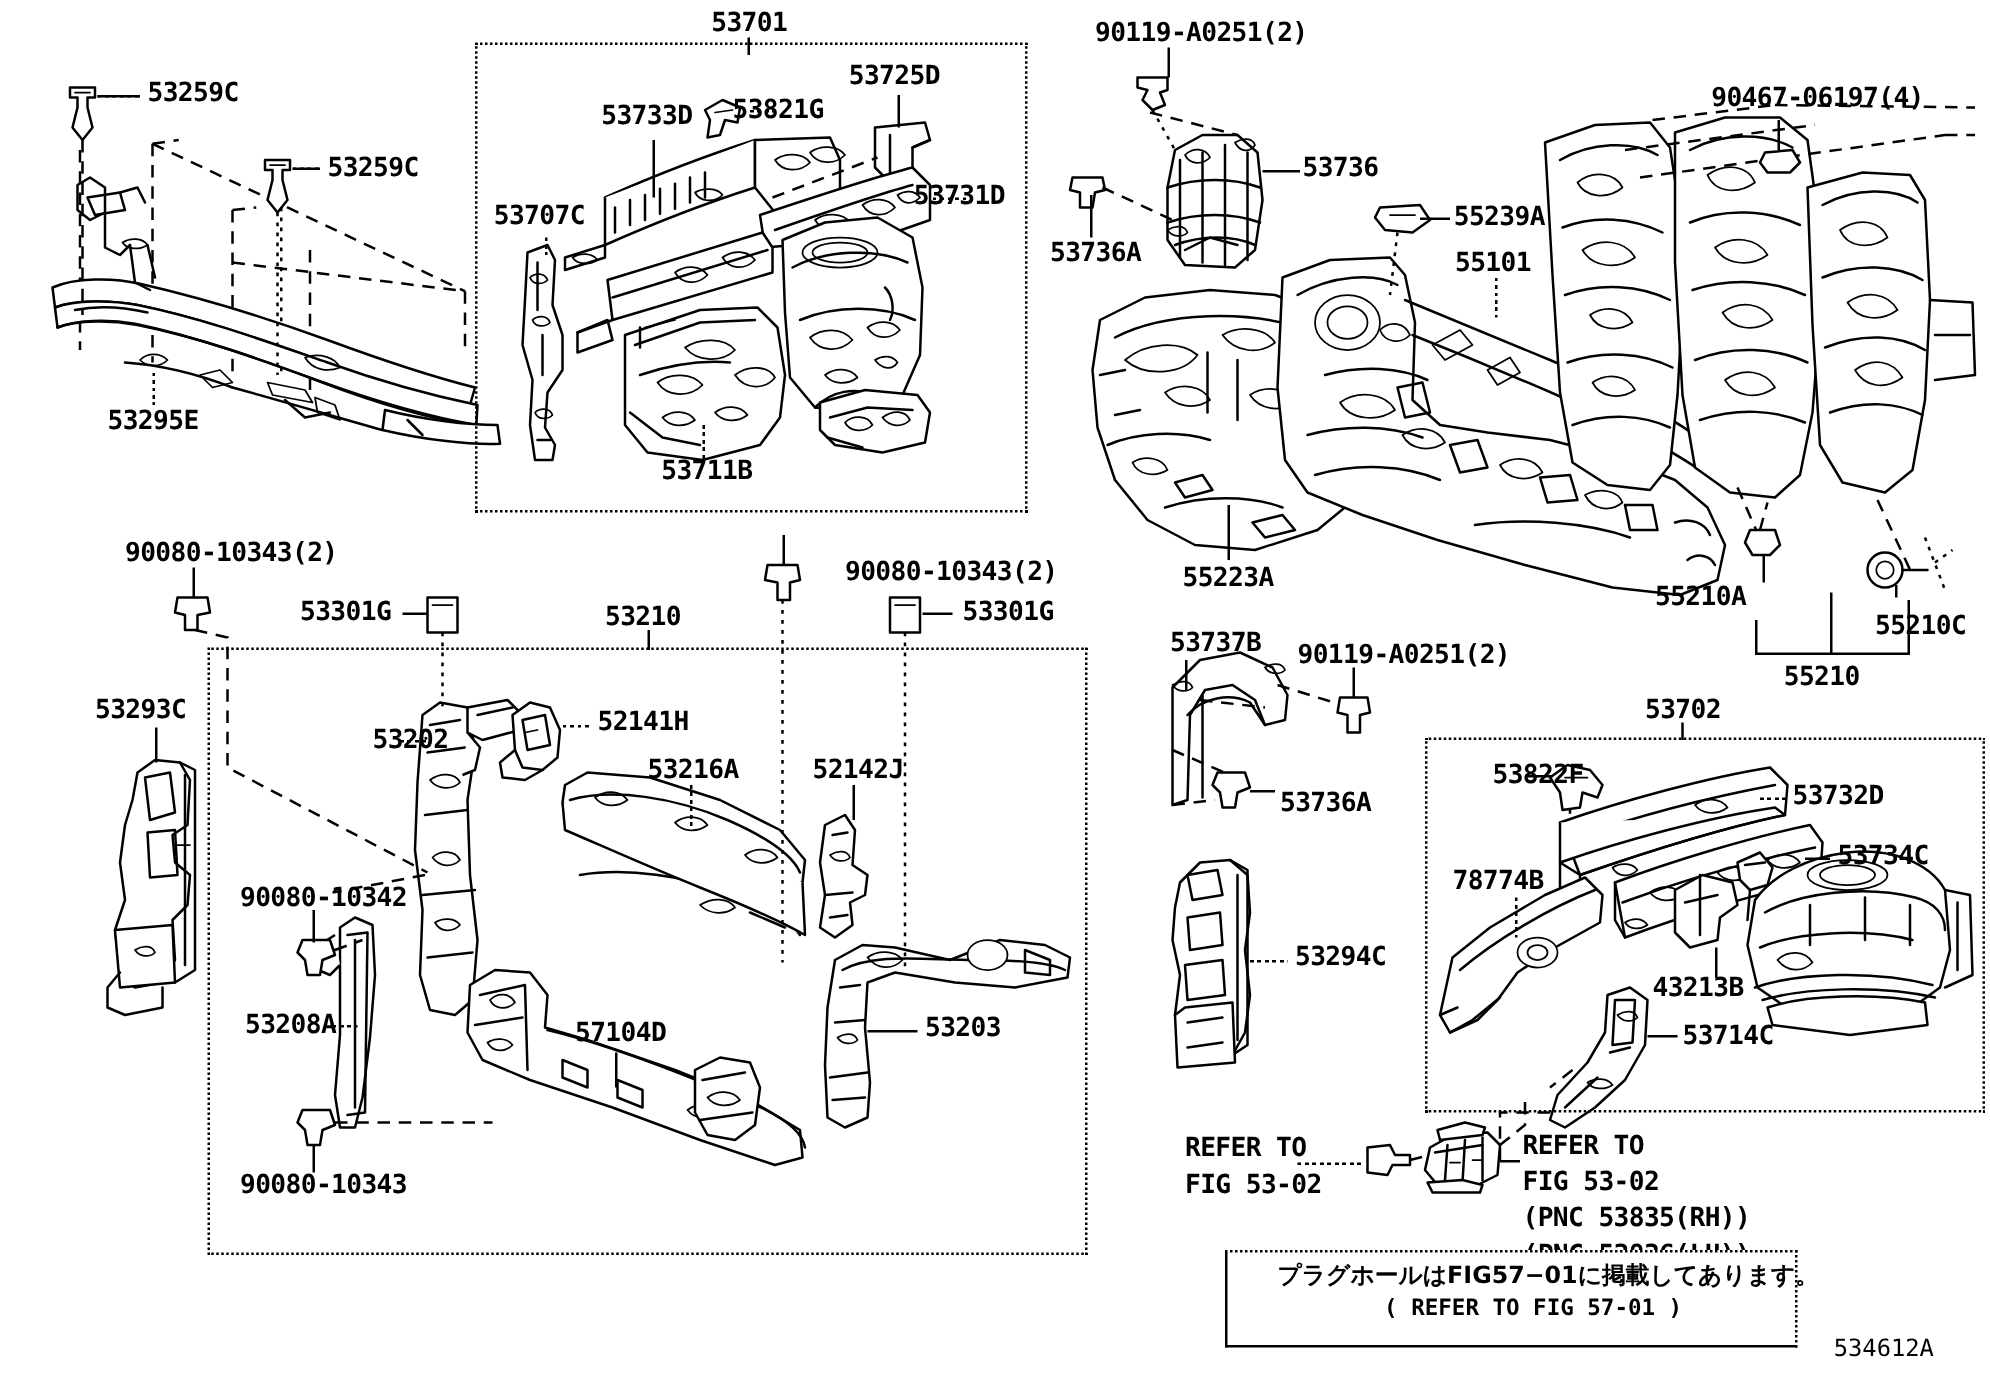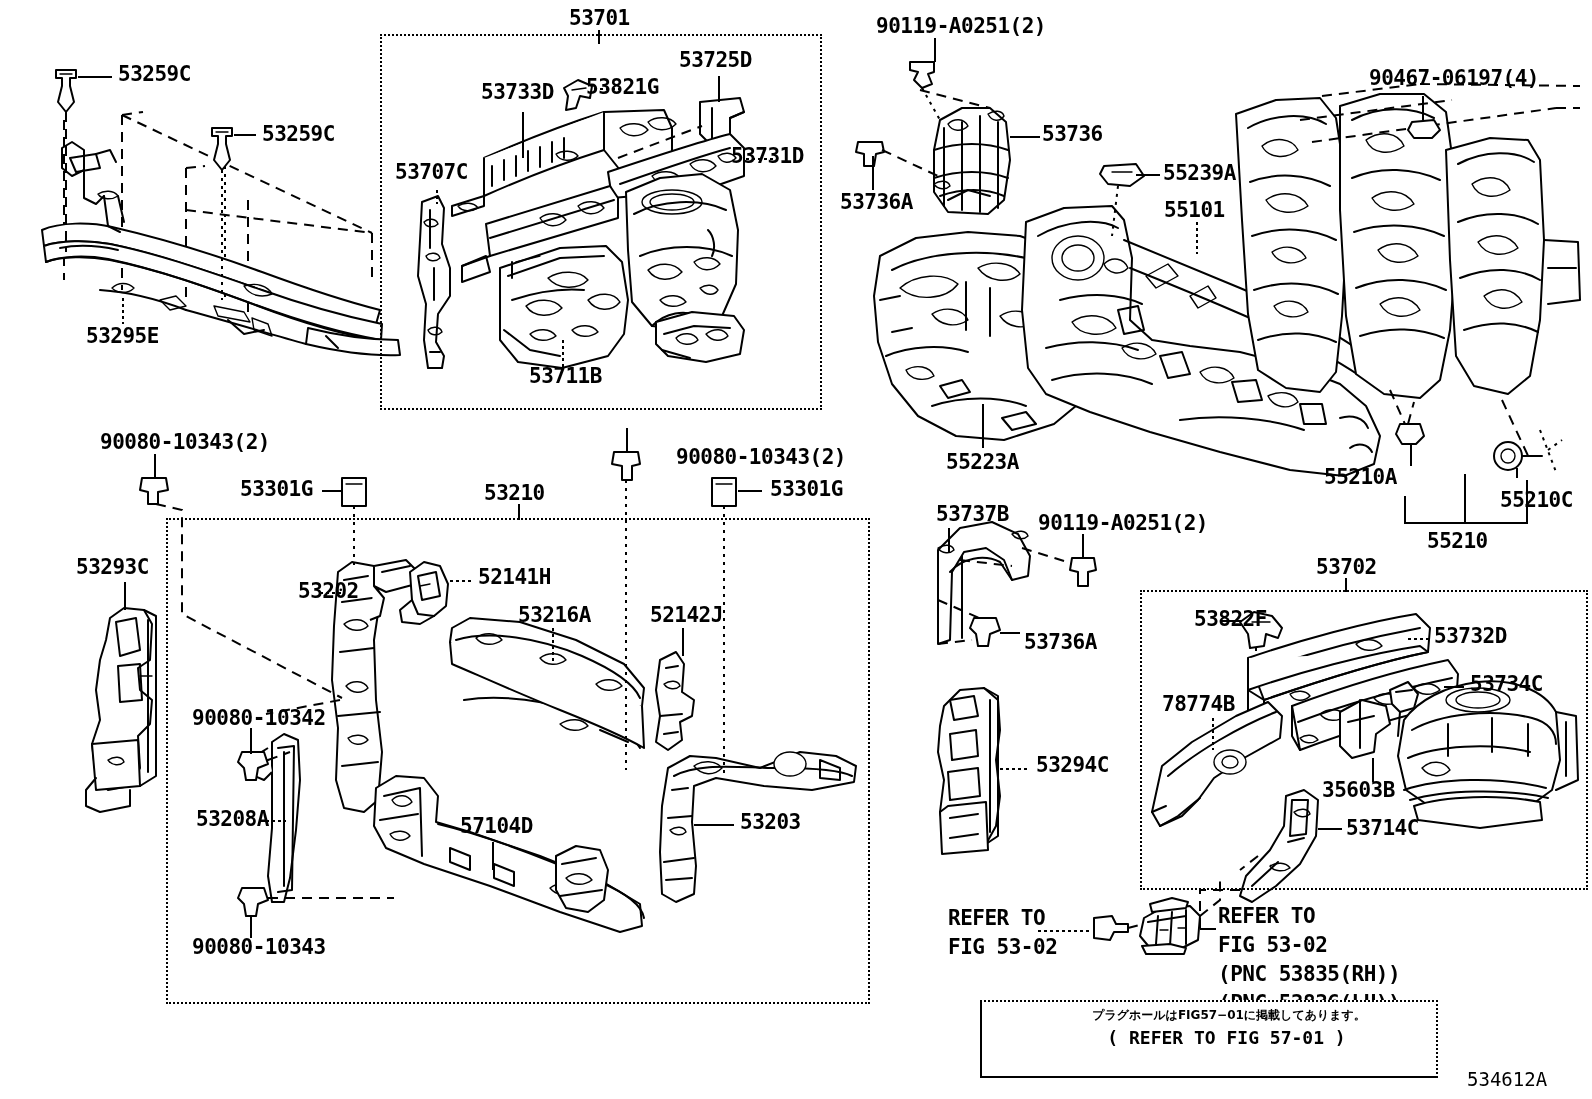--- a/index.html
+++ b/index.html
@@ -42,21 +42,21 @@
     border-top-style:dotted;
     border-right-style:dotted;
     background:#fff;
     box-sizing:border-box;
   }
   .note-line{
     text-align:center;
     color:#000;
     white-space:nowrap;
   }
-  .note-jp{font-family:"DejaVu Sans","Liberation Sans",sans-serif;font-size:12px;font-weight:700;padding-left:40px;}
+  .note-jp{font-family:"DejaVu Sans","Liberation Sans",sans-serif;font-size:19px;font-weight:700;padding-left:40px;}
   .note-en{font-family:"DejaVu Sans","Liberation Sans",sans-serif;font-size:17px;}
   .note-ref{font-family:"DejaVu Sans Mono","Liberation Mono",monospace;font-size:18px;font-weight:700;}
   svg.art{position:absolute;left:0;top:0;width:1592px;height:1099px;pointer-events:none;}
   .ln{fill:none;stroke:#000;stroke-width:2;stroke-linejoin:round;stroke-linecap:round;}
   .ln-t{fill:none;stroke:#000;stroke-width:1.4;stroke-linejoin:round;stroke-linecap:round;}
   .ln-d{fill:none;stroke:#000;stroke-width:2;stroke-dasharray:10 7;}
   .ln-dd{fill:none;stroke:#000;stroke-width:2;stroke-dasharray:3 5;}
   .fillw{fill:#ffffff;stroke:#000;stroke-width:2;stroke-linejoin:round;}
   .fillw-t{fill:#ffffff;stroke:#000;stroke-width:1.4;stroke-linejoin:round;}
   .drawid{
@@ -625,21 +625,21 @@
   <div class="lbl" style="left:936px;top:504px;">53737B</div>
   <div class="lbl" style="left:1038px;top:513px;">90119-A0251(2)</div>
   <div class="lbl" style="left:1024px;top:632px;">53736A</div>
   <div class="lbl" style="left:1036px;top:755px;">53294C</div>
 
   <div class="lbl" style="left:1316px;top:557px;">53702</div>
   <div class="lbl" style="left:1151px;top:609px;margin-left:43px;">53822F</div>
   <div class="lbl" style="left:1434px;top:626px;">53732D</div>
   <div class="lbl" style="left:1162px;top:694px;">78774B</div>
   <div class="lbl" style="left:1470px;top:674px;">53734C</div>
-  <div class="lbl" style="left:1322px;top:780px;">35603B</div>
+  <div class="lbl" style="left:1322px;top:780px;">43213B</div>
   <div class="lbl" style="left:1346px;top:818px;">53714C</div>
 
   <div style="position:absolute;left:948px;top:908px;">
     <div class="lbl" style="position:relative;left:0;top:0;">REFER TO</div>
     <div class="lbl" style="position:relative;left:0;top:8px;">FIG 53-02</div>
   </div>
 
   <div style="position:absolute;left:1218px;top:906px;">
     <div class="lbl" style="position:relative;left:0;top:0;">REFER TO</div>
     <div class="lbl" style="position:relative;left:0;top:8px;">FIG 53-02</div>

